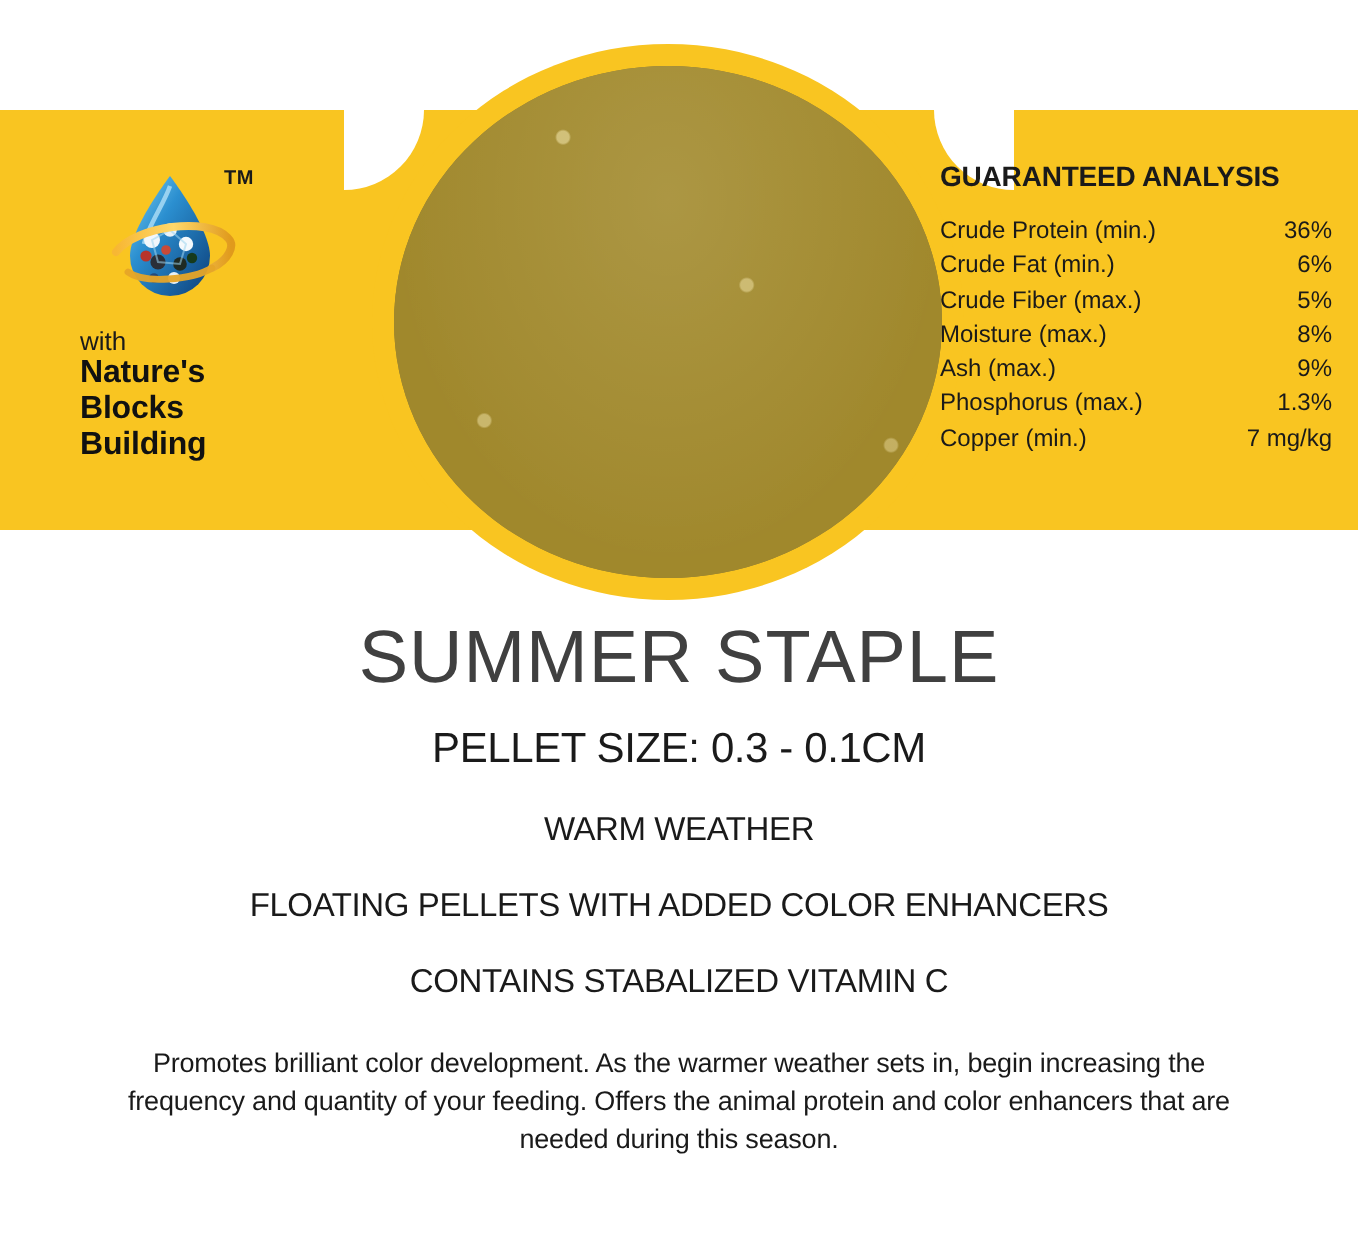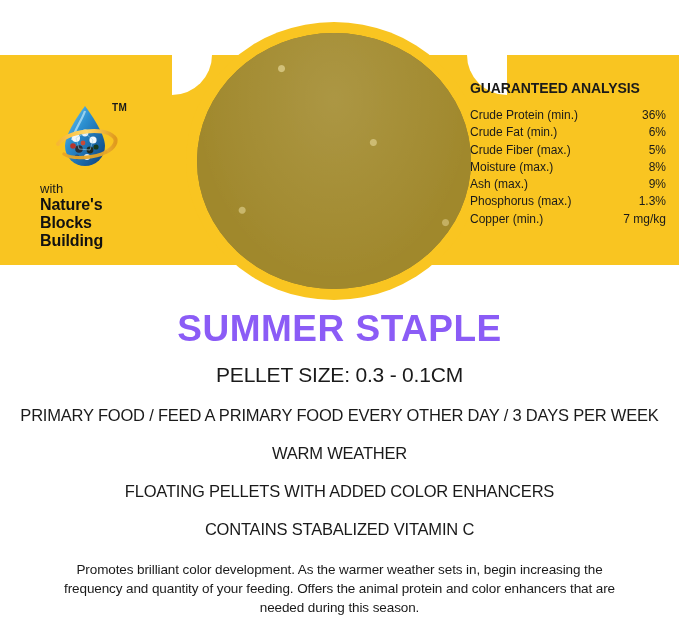--- a/index.html
+++ b/index.html
@@ -66,41 +66,41 @@
     content:"";position:absolute;inset:0;
     background-image:
       radial-gradient(circle at 34% 20%, rgba(255,245,200,.45) 0 3px, transparent 4px),
       radial-gradient(circle at 62% 44%, rgba(255,245,200,.4) 0 3px, transparent 4px),
       radial-gradient(circle at 22% 66%, rgba(255,245,200,.4) 0 3px, transparent 4px),
       radial-gradient(circle at 84% 70%, rgba(255,245,200,.35) 0 3px, transparent 4px),
       radial-gradient(ellipse at 50% 30%, rgba(255,255,230,.12), transparent 60%);
   }
 
   
-  .logo{position:absolute;left:40px;top:100px;width:120px;}
+  .logo{position:absolute;left:40px;top:82px;width:120px;}
   .drop-wrap{position:relative;width:78px;height:78px;margin-left:12px;}
   .tm{
     position:absolute;left:60px;top:2px;font-size:10px;color:#1a1a1a;font-weight:bold;
     letter-spacing:.3px;
   }
   .logo-text{margin-top:4px;}
   .logo-with{font-size:13px;color:#1a1a1a;line-height:1.1;}
   .logo-name{font-size:16px;color:#111;font-weight:bold;line-height:1.12;letter-spacing:-.1px;}
 
   
   .ga{position:absolute;left:470px;top:80px;width:196px;color:#1a1a1a;}
   .ga-title{font-size:14px;font-weight:bold;letter-spacing:-.1px;margin-bottom:11px;white-space:nowrap;}
   .ga-row{display:flex;justify-content:space-between;font-size:12px;line-height:1.44;white-space:nowrap;}
   .ga-label{text-align:left;}
   .ga-value{text-align:right;}
 
   
   .lower{position:absolute;left:0;top:300px;width:679px;text-align:center;}
   .product-title{
-    font-size:37px;font-weight:bold;color:#8b5cf6;letter-spacing:.5px;
+    font-size:37px;font-weight:normal;color:#404040;letter-spacing:.5px;
     margin-top:10px;line-height:1;
   }
   .pellet-size{font-size:21px;color:#1a1a1a;margin-top:16px;letter-spacing:-.2px;}
   .feature{font-size:16.5px;color:#1a1a1a;margin-top:19px;letter-spacing:-.2px;}
   .feature.f1{font-size:16.5px;}
   .desc{
     font-size:13.5px;color:#1a1a1a;line-height:1.42;margin-top:21px;
     padding:0 52px;letter-spacing:-.1px;
   }
 </style>
@@ -189,20 +189,19 @@
     </div>
     <div class="ga-row">
       <span class="ga-label">Copper (min.)</span>
       <span class="ga-value">7 mg/kg</span>
     </div>
   </div>
 
   <div class="lower">
     <div class="product-title">SUMMER STAPLE</div>
     <div class="pellet-size">PELLET SIZE: 0.3 - 0.1CM</div>
-    <div class="feature f1">PRIMARY FOOD / FEED A PRIMARY FOOD EVERY OTHER DAY / 3 DAYS PER WEEK</div>
     <div class="feature">WARM WEATHER</div>
     <div class="feature">FLOATING PELLETS WITH ADDED COLOR ENHANCERS</div>
     <div class="feature">CONTAINS STABALIZED VITAMIN C</div>
     <div class="desc">Promotes brilliant color development. As the warmer weather sets in, begin increasing the frequency and quantity of your feeding. Offers the animal protein and color enhancers that are needed during this season.</div>
   </div>
 
 </div>
 
 </body></html>

